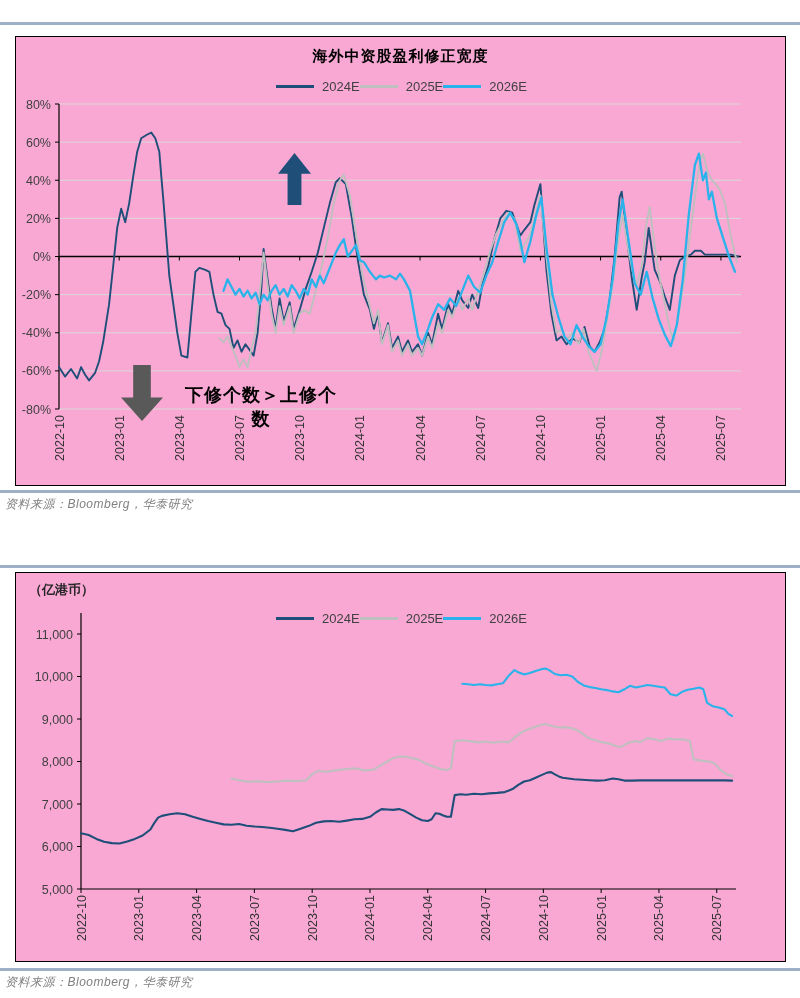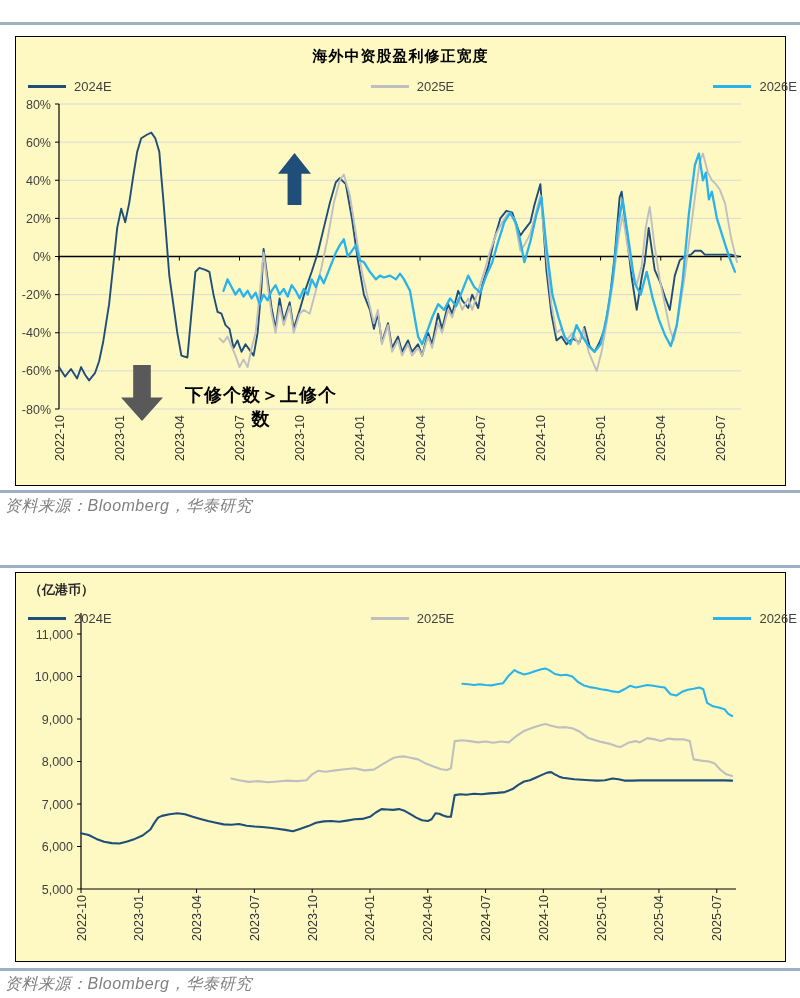--- a/index.html
+++ b/index.html
@@ -1,30 +1,30 @@
 <!DOCTYPE html>
 <html><head>
 <meta charset="utf-8">
 <style>
   html,body{margin:0;padding:0;background:#fff;}
   body{font-family:"Liberation Sans","DejaVu Sans",sans-serif;}
   #stage{position:relative;width:800px;height:998px;background:#fff;overflow:hidden;}
   .sep{position:absolute;left:0;width:800px;height:3px;background:#9DB0C6;}
-  .figure-box{position:absolute;left:15px;width:771px;background:#fef9c3;border:1px solid #000;box-sizing:border-box;}
+  .figure-box{position:absolute;left:15px;width:771px;background:#f9a8d4;border:1px solid #000;box-sizing:border-box;}
   .fig-title{position:absolute;left:0;width:100%;text-align:center;font-size:15px;font-weight:bold;color:#000;letter-spacing:1px;}
   .unit-label{position:absolute;font-size:13px;color:#262626;font-weight:bold;}
-  .legend{position:absolute;left:12px;width:100%;display:flex;justify-content:space-between;gap:100px;align-items:center;}
+  .legend{position:absolute;left:1px;width:100%;display:flex;justify-content:center;align-items:center;}
   .legend-item{display:flex;align-items:center;gap:8px;font-size:13px;color:#404040;}
   .swatch{display:inline-block;width:38px;height:3px;}
   .chart-svg{position:absolute;left:0;top:0;}
   .annot-text{position:absolute;font-size:14px;font-weight:600;color:#000;text-align:center;letter-spacing:1px;}
   .arrow{position:absolute;}
   .arrow-up{clip-path:polygon(50% 0,100% 40%,71% 40%,71% 100%,29% 100%,29% 40%,0 40%);}
   .arrow-down{clip-path:polygon(29% 0,71% 0,71% 58%,100% 58%,50% 100%,0 58%,29% 58%);}
-  .source{position:absolute;left:5px;font-size:16px;font-style:italic;color:#808080;letter-spacing:0.5px;}
+  .source{position:absolute;left:5px;font-size:12px;font-style:italic;color:#808080;letter-spacing:0.5px;}
 </style>
 </head>
 <body>
 
 <div id="stage">
 
   <div class="sep" style="top:22px"></div>
 
   <div class="figure-box" style="top:36px;height:450px">
     <div class="fig-title" style="top:10px">海外中资股盈利修正宽度</div>

